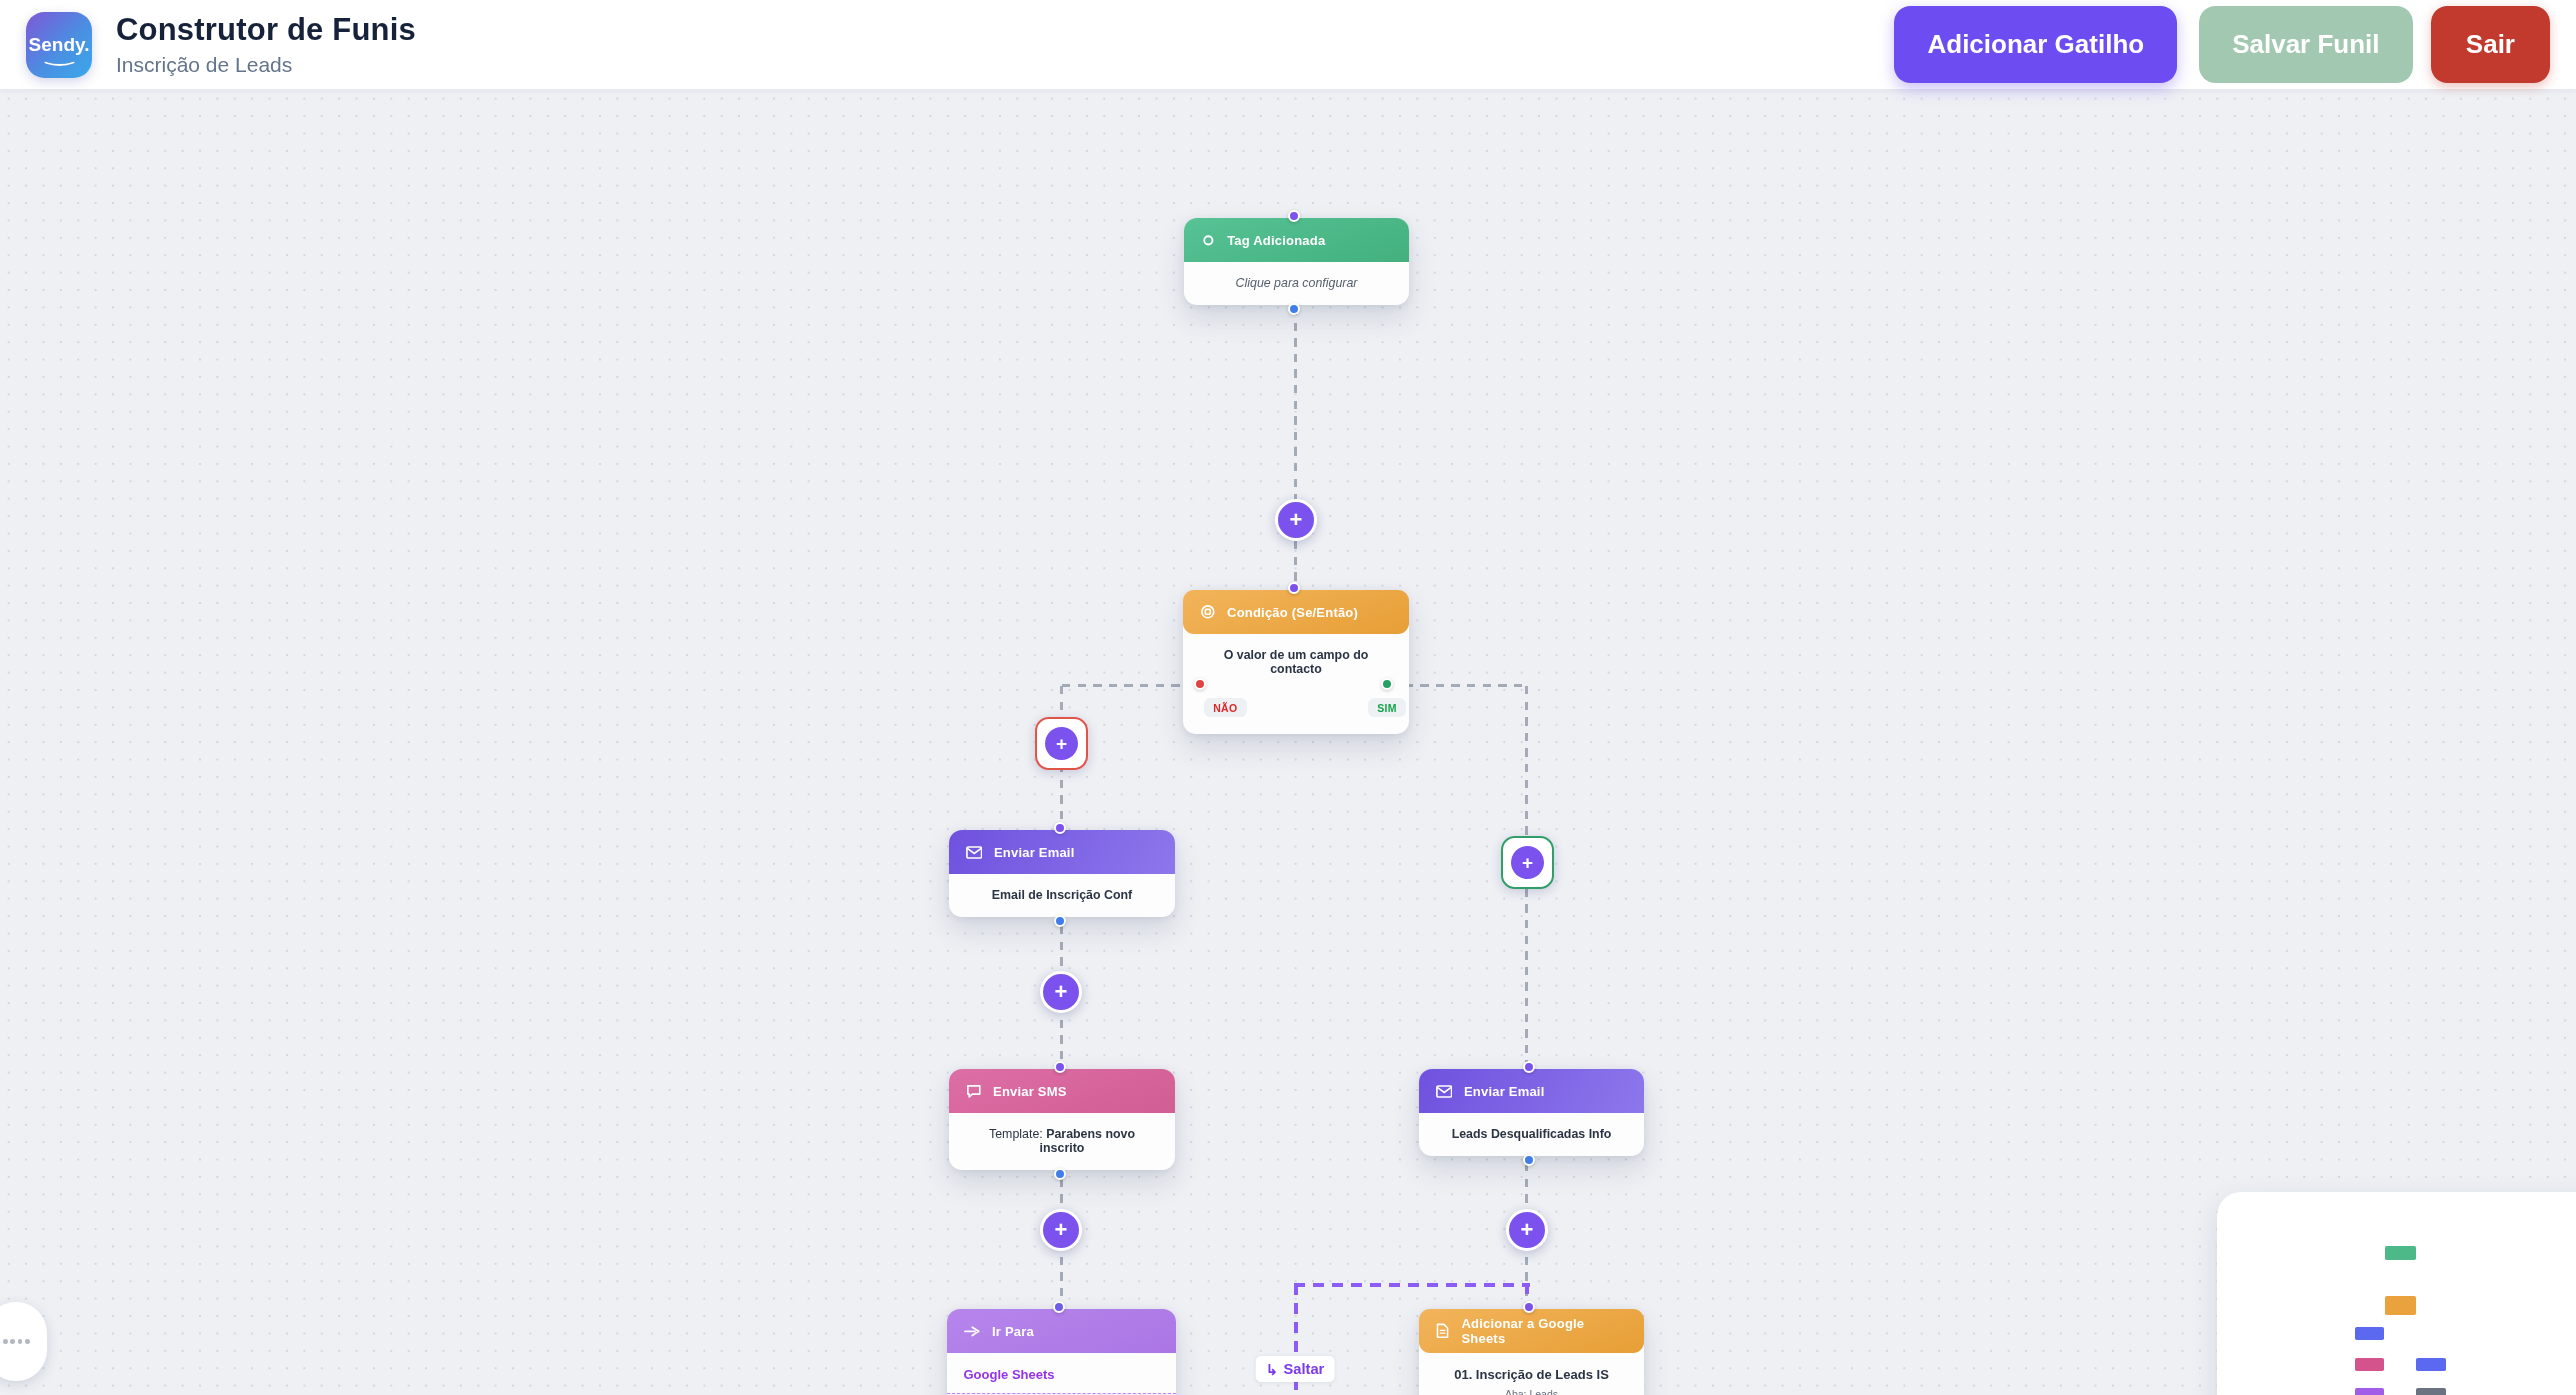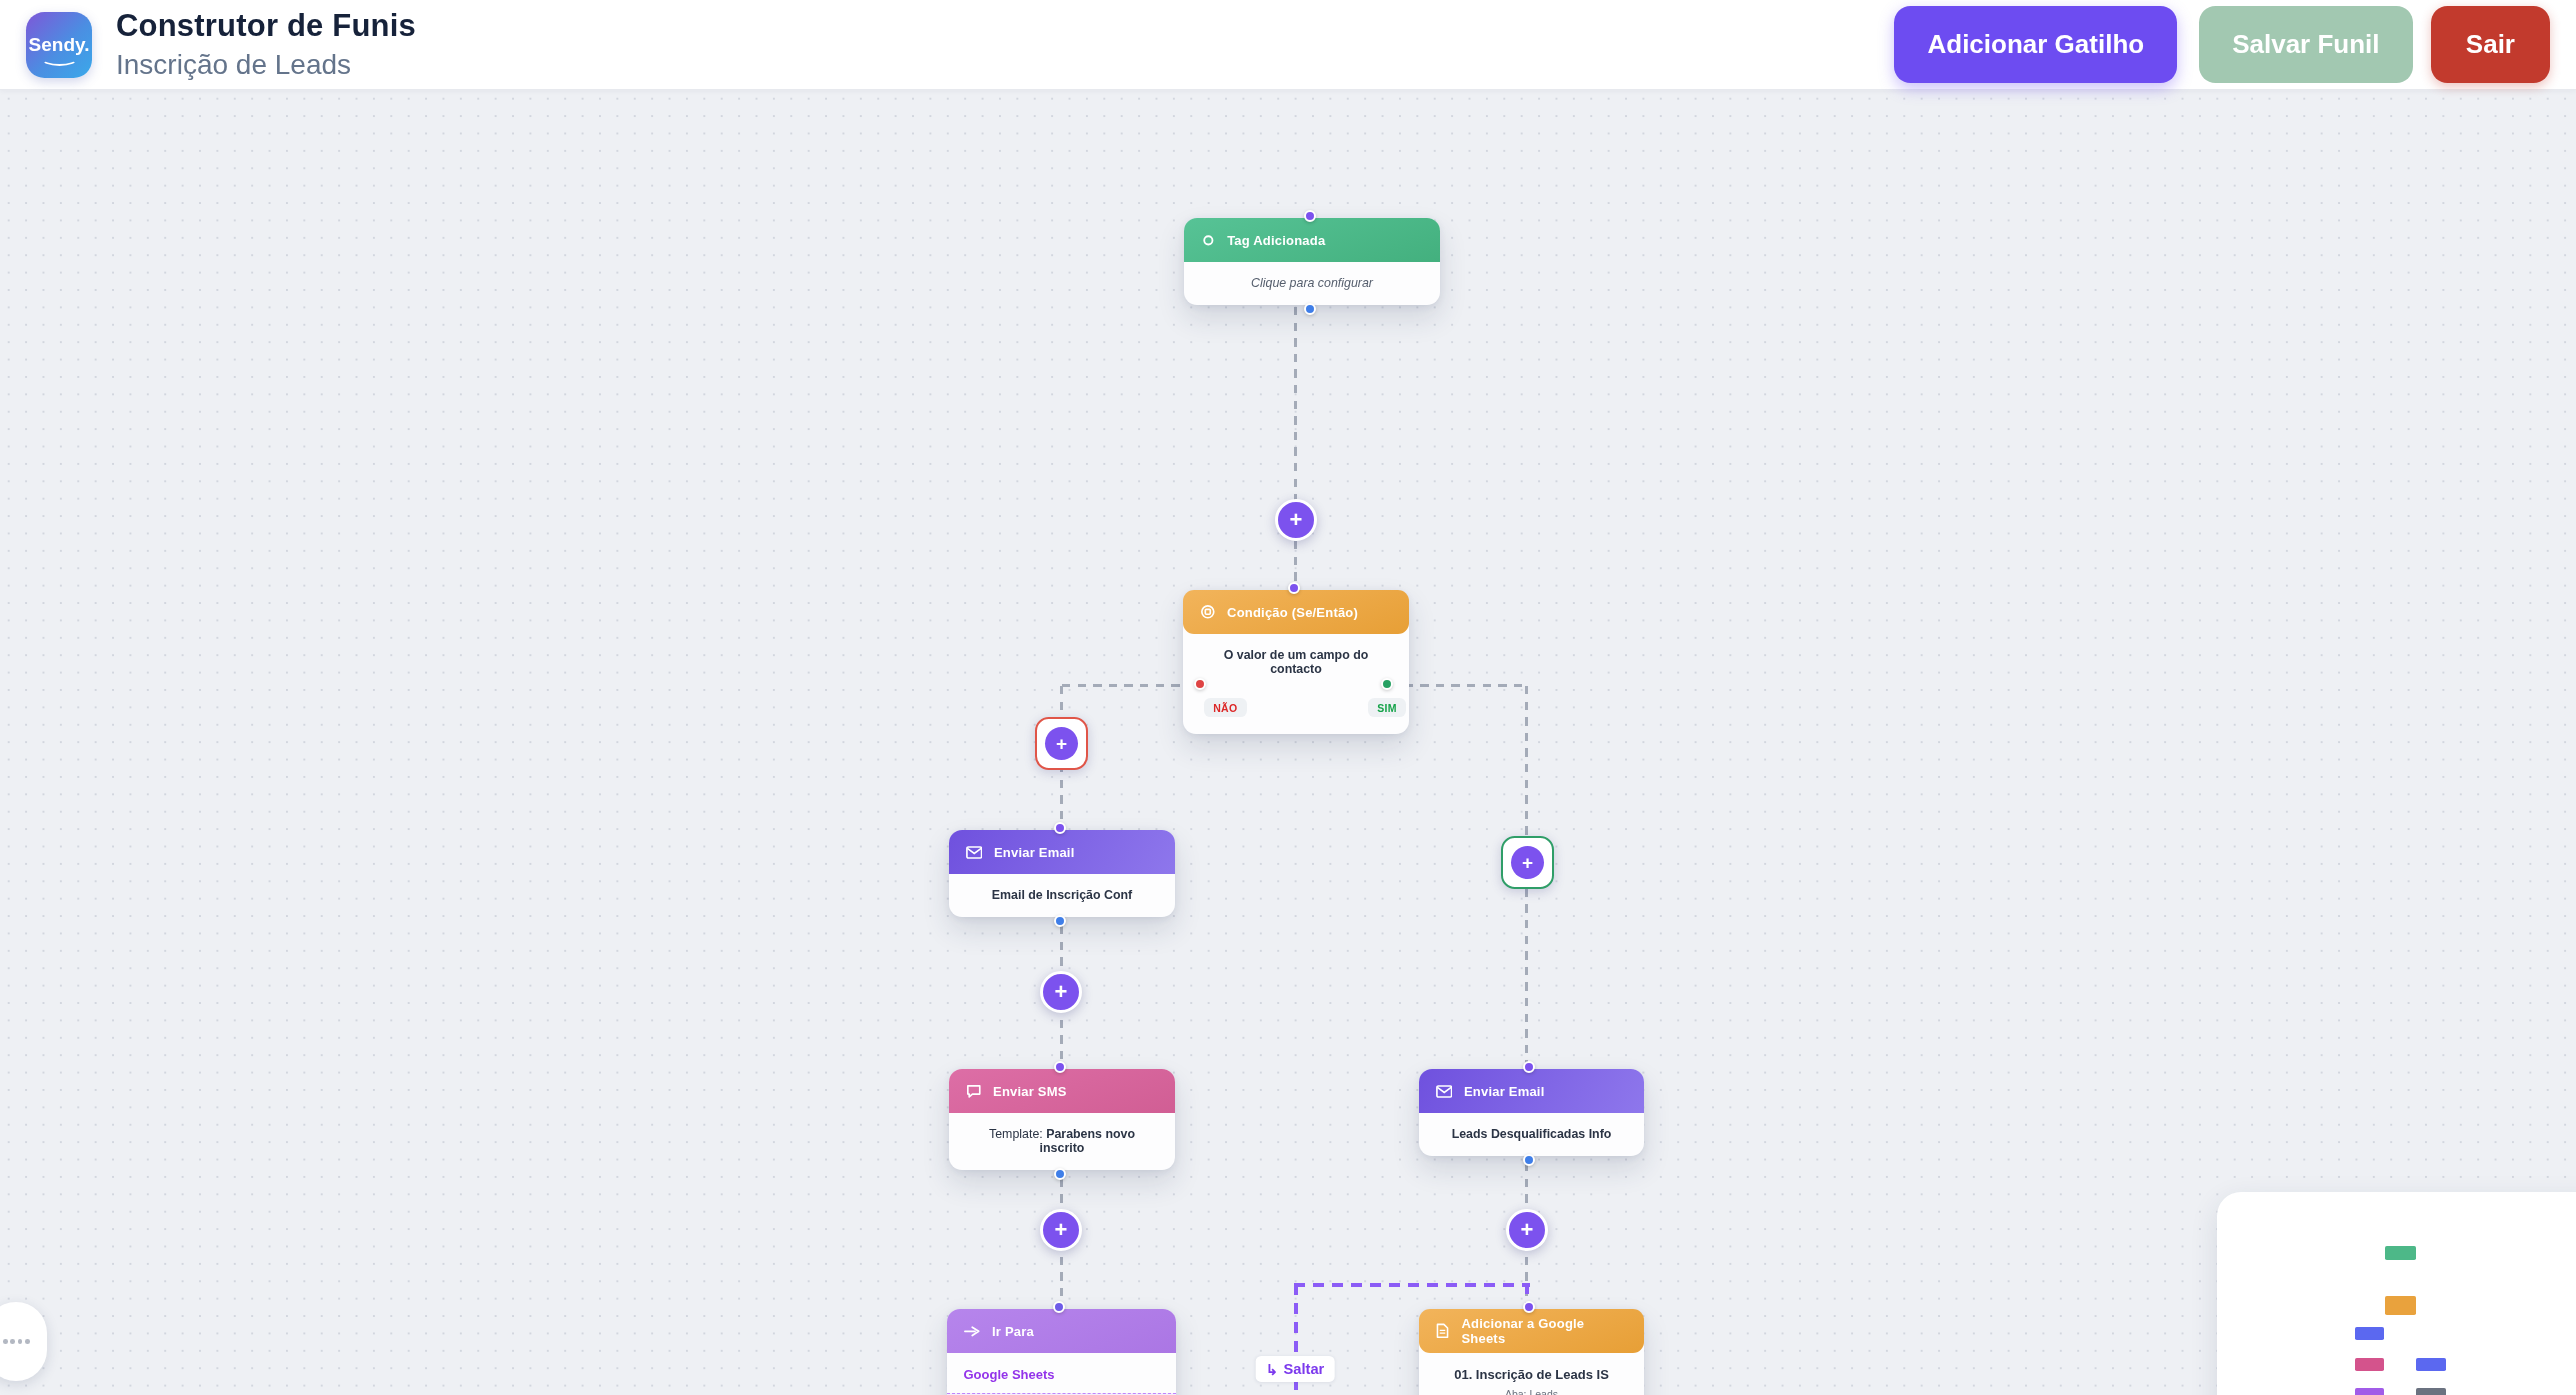--- a/index.html
+++ b/index.html
@@ -11,21 +11,21 @@
     height:90px; padding:0 26px; background:#ffffff;
     border-bottom:0.9px solid #e7e9ee; box-shadow:0 1.8px 5.5px rgba(30,40,80,.05); }
   .logo { width:66px; height:66px; border-radius:18.3px; flex:0 0 auto;
     background:linear-gradient(135deg,#7e57d8 0%,#4b8ee2 55%,#3aa9ea 100%);
     color:#fff; font-weight:bold; font-size:19px; display:flex; align-items:center;
     justify-content:center; position:relative; box-shadow:0 3.7px 11px rgba(80,90,180,.25); }
   .logo .smile { position:absolute; left:14.7px; bottom:12px; width:37px; height:14.7px;
     border:2.8px solid transparent; border-bottom:2.8px solid #fff; border-radius:50%; }
   .titleblock { margin-left:24px; }
   .title { font-size:31px; font-weight:bold; color:#16223a; letter-spacing:0.2px; }
-  .subtitle { font-size:28px; color:#64748b; margin-top:5.5px; }
+  .subtitle { font-size:21px; color:#64748b; margin-top:5.5px; }
   .spacer { flex:1; }
   .toggle-card { display:flex; align-items:center; gap:16.5px; height:77px; padding:0 26px;
     background:#fff; border-radius:16.5px; box-shadow:0 3.7px 14.7px rgba(30,40,80,.13); }
   .toggle { width:84px; height:44px; border-radius:22px; background:#2a9d6f; position:relative;
     box-shadow:inset 0 1.8px 3.7px rgba(0,0,0,.18); cursor:pointer; }
   .toggle .knob { position:absolute; right:3.7px; top:3.7px; width:37px; height:37px;
     border-radius:50%; background:#fff; box-shadow:0 0.9px 3.7px rgba(0,0,0,.3); }
   .toggle-label { font-size:26px; font-weight:bold; color:#2a9d6f; }
   .btn { height:77px; border:none; border-radius:16.5px; color:#fff; font-weight:bold;
     font-size:26px; font-family:"Liberation Sans",sans-serif; cursor:pointer;
@@ -164,21 +164,21 @@
     <div class="inner">
         <span>+</span>
       </div>
   </div>
   <div class="plus-ring ring-green" style="left:1501px; top:746px;">
     <div class="inner">
         <span>+</span>
       </div>
   </div>
 
-  <div class="node" style="left:1184px; top:128px; width:256px;">
+  <div class="node" style="left:1184px; top:128px; width:225px;">
     <div class="dot dot-purple dot-top"></div>
     <div class="node-header hdr-green">
       <svg width="14.7" height="14.7" viewBox="0 0 16 16">
           <circle cx="8" cy="8" r="4.5" fill="none" stroke="#fff" stroke-width="2"></circle>
         </svg>
       <span>Tag Adicionada</span>
     </div>
     <div class="node-body italic">Clique para configurar</div>
     <div class="dot dot-blue dot-bottom"></div>
   </div>

